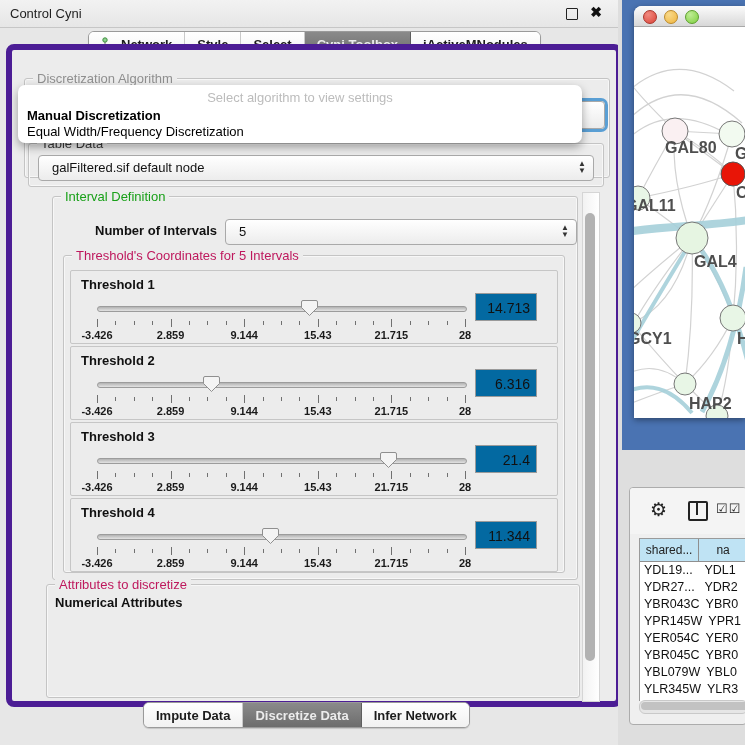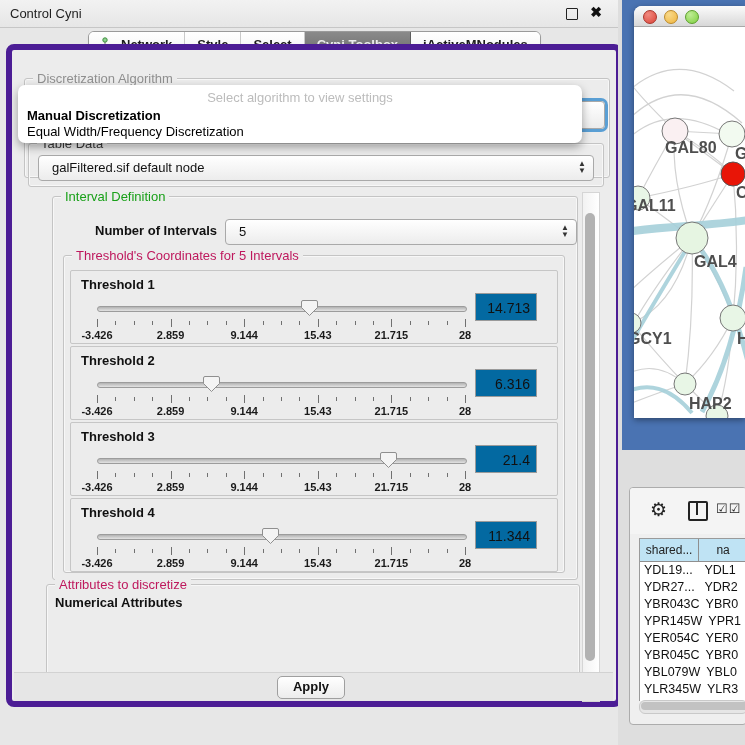--- a/index.html
+++ b/index.html
@@ -337,29 +337,37 @@
             <div class="val-box">11.344</div>
           </div>
         </div>
       </div>
 
       <div class="groupbox" style="left:34px;top:534px;width:532px;height:112px;">
         <span class="group-title gt-blue">Attributes to discretize</span>
         <span style="position:absolute;left:8px;top:10px;font-size:13px;font-weight:bold;color:#111;">Numerical Attributes</span>
       </div>
 
-      <div id="apply-strip">
-        <div id="apply-btn">Apply</div>
-      </div>
 
       <div id="main-vscroll">
           <div class="thumb"></div>
         </div>
     </div>
 
+    <div class="seg-ctl" style="left:143px;top:702px;">
+      <div class="seg">
+          <span>Impute Data</span>
+        </div>
+      <div class="seg sel">
+          <span>Discretize Data</span>
+        </div>
+      <div class="seg">
+          <span>Infer Network</span>
+        </div>
+    </div>
   </div>
 
   <div id="right-bg"></div>
 
   <div id="net-frame">
     <div id="net-window">
       <div id="net-titlebar">
         <span class="tl" style="left:9px;background:radial-gradient(circle at 35% 30%,#f08a80,#dd4438);border:1px solid #a8352c;"></span>
         <span class="tl" style="left:30px;background:radial-gradient(circle at 35% 30%,#f8d98a,#f0b53e);border:1px solid #bb8a2c;"></span>
         <span class="tl" style="left:51px;background:radial-gradient(circle at 35% 30%,#c0ec96,#7ed03f);border:1px solid #5c9e2e;"></span>

